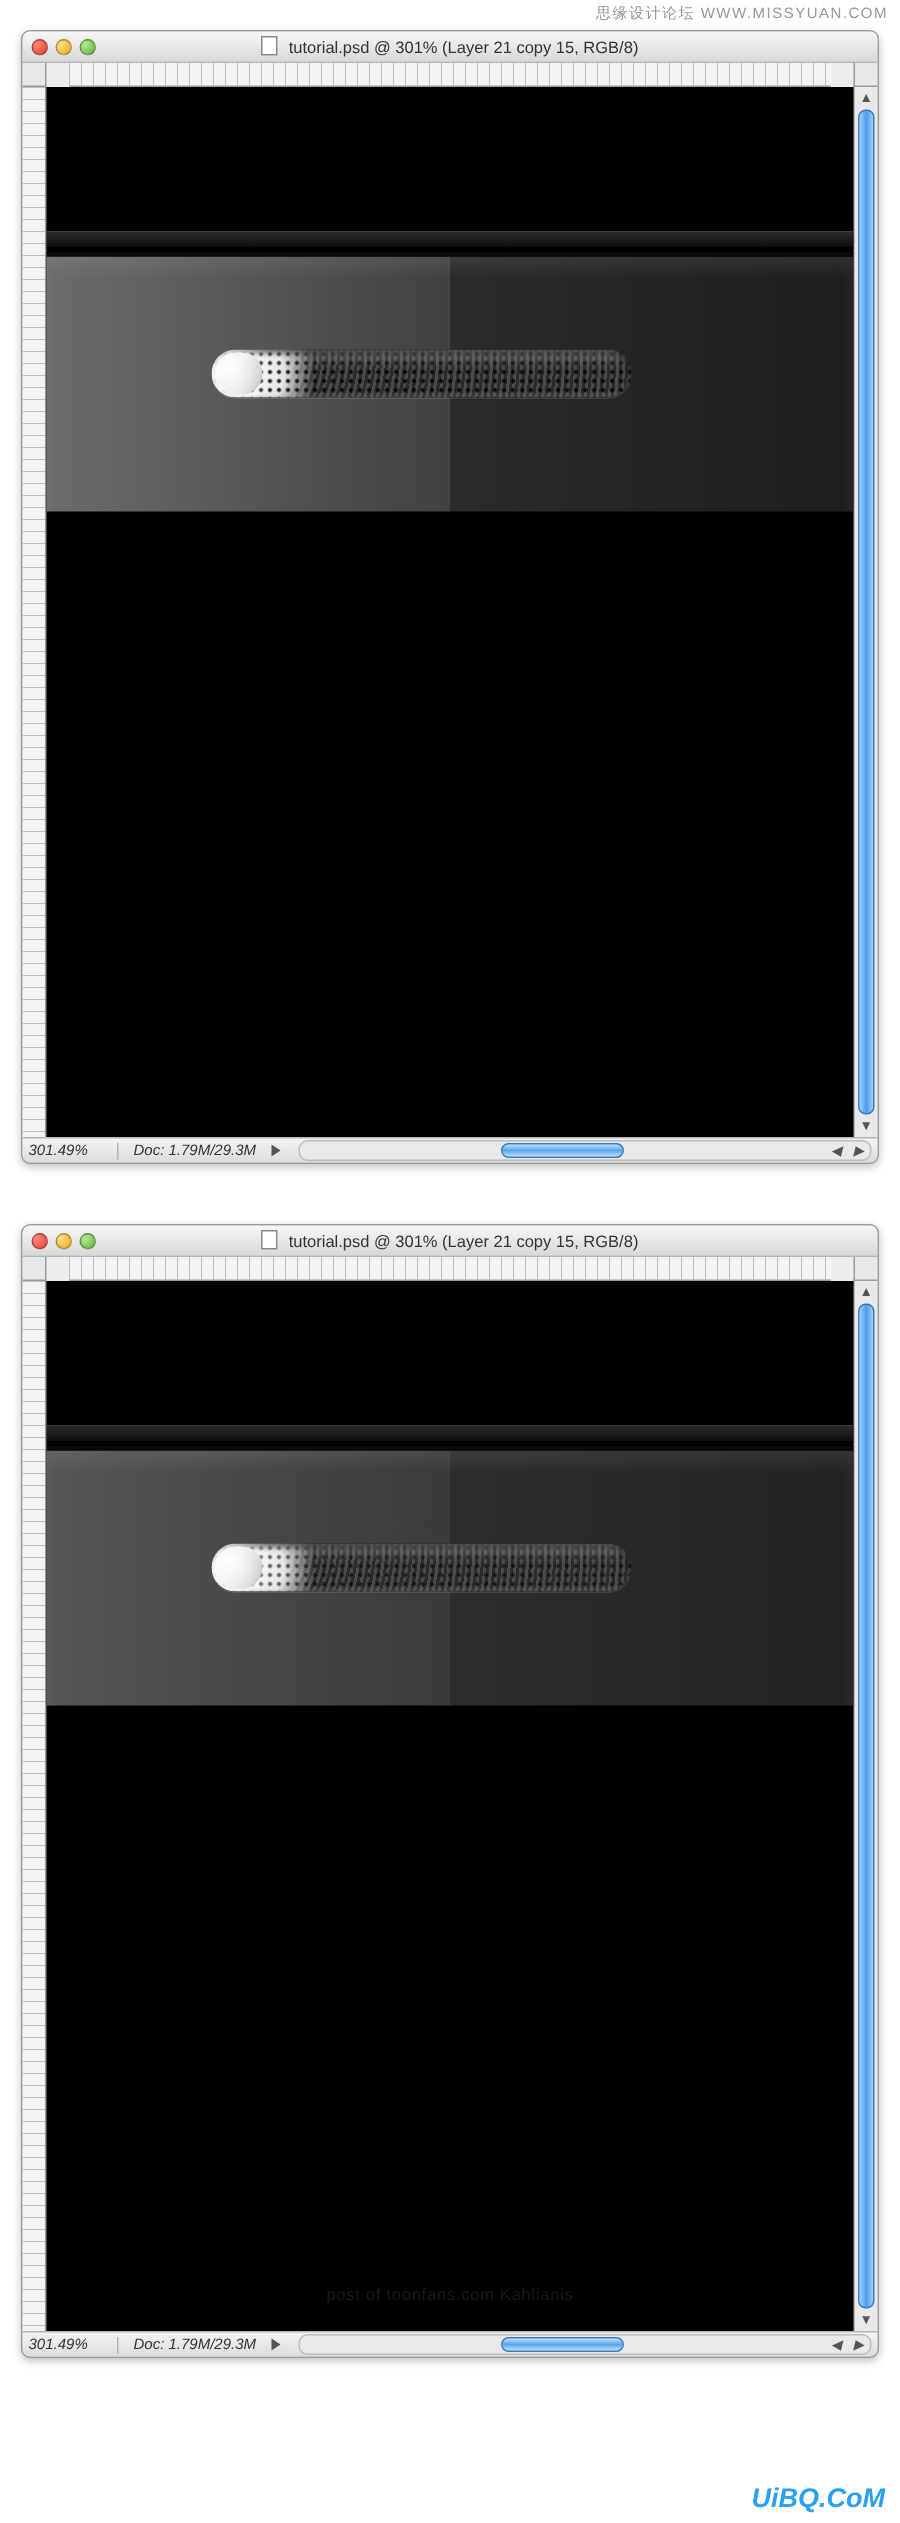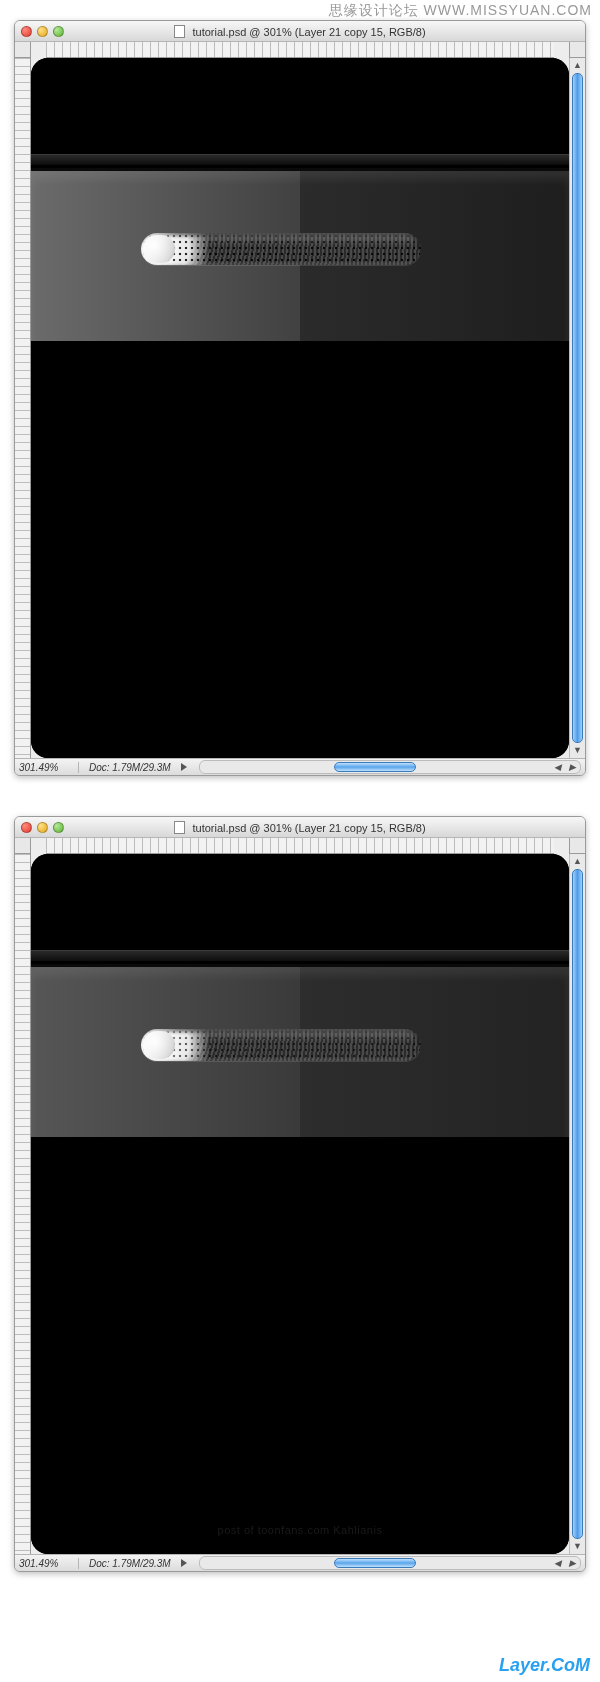--- a/index.html
+++ b/index.html
@@ -9,21 +9,21 @@
     font-family: "Lucida Grande", Arial, sans-serif;
     font-size: 10px;
     color: #333;
     width: 600px;
   }
   .watermark-top {
     position: absolute;
     top: 2px;
     right: 8px;
     color: #999;
-    font-size: 14px;
+    font-size: 10px;
     letter-spacing: 1px;
   }
   .watermark-bottom {
     position: absolute;
     right: 10px;
     bottom: 6px;
     color: #2aa0f0;
     font-size: 18px;
     font-weight: bold;
     font-style: italic;
@@ -74,21 +74,21 @@
   .ruler-v {
     width:15px;
     background: repeating-linear-gradient(to bottom, #bdbdbd 0, #bdbdbd 1px, #f2f2f2 1px, #f2f2f2 8px);
     border-right:1px solid #9a9a9a;
   }
   .ruler-corner {
     width:15px; height:15px; background:#e8e8e8; border-right:1px solid #9a9a9a; border-bottom:1px solid #9a9a9a;
   }
   .ruler-row { display:flex; }
   .body-row { display:flex; height: 700px; }
-  .canvas-wrap { flex:1; position:relative; background:#000; overflow:hidden;border-radius:17px;}
+  .canvas-wrap { flex:1; position:relative; background:#000; overflow:hidden;}
   .vscroll {
     width:15px; background:#e9e9e9; border-left:1px solid #bcbcbc;
     display:flex; flex-direction:column; align-items:center; padding:2px 0;
   }
   .vscroll .thumb {
     width:9px; flex:1; margin:2px 0;
     background: linear-gradient(to right, #9fd0ff, #4f9be8, #9fd0ff);
     border-radius:5px; border:1px solid #3a7bbb;
   }
   .vscroll .arrow, .hscroll .arrow {
@@ -266,13 +266,13 @@
             <div class="thumb"></div>
           </div>
         <div class="arrow">◀</div>
         <div class="arrow">▶</div>
       </div>
     </div>
   </div>
 
 </div>
 
-<div class="watermark-bottom">Layer.CoM</div>
+<div class="watermark-bottom">UiBQ.CoM</div>
 
 </body></html>

